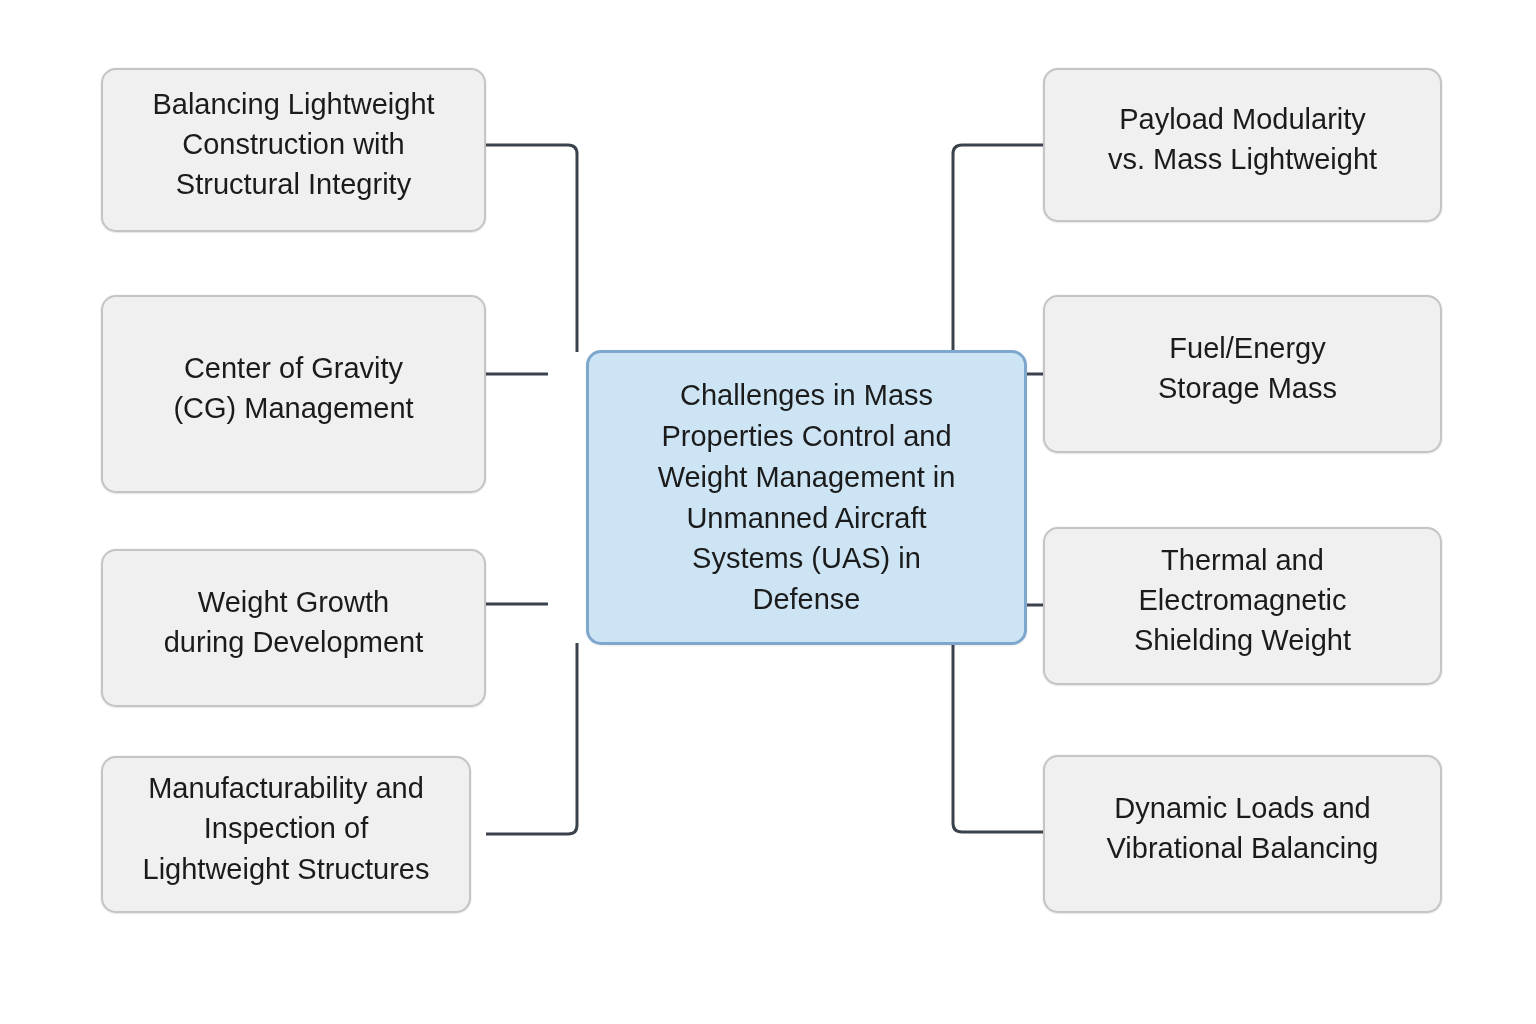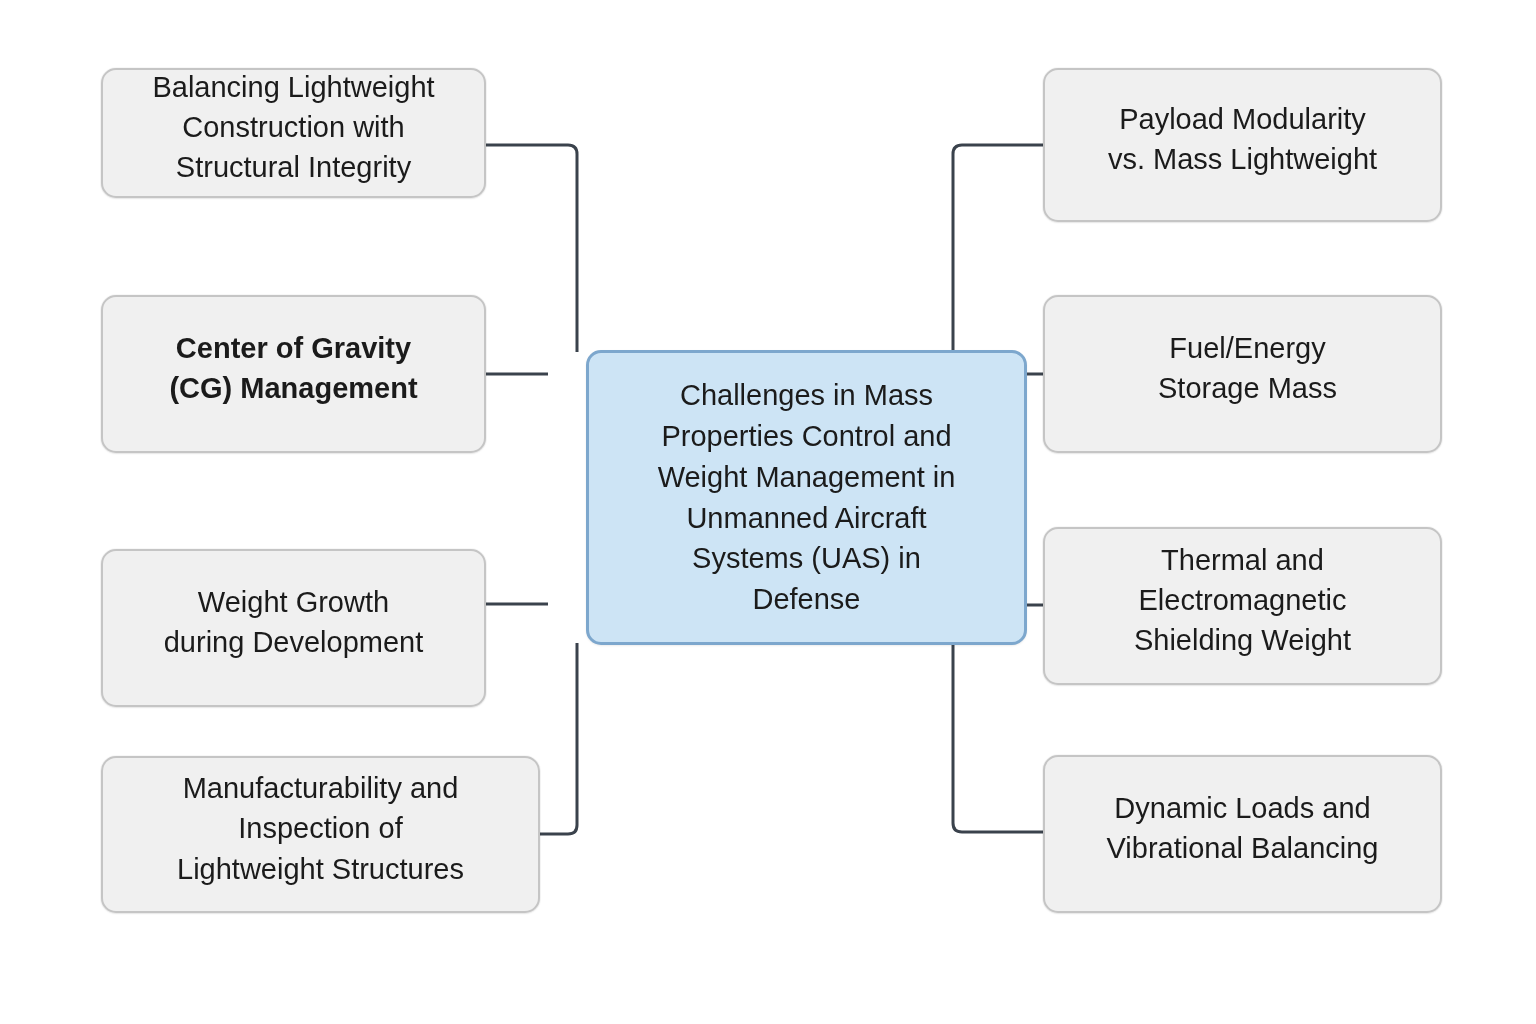--- a/index.html
+++ b/index.html
@@ -53,24 +53,24 @@
   }
   .center-node {
     background: var(--center-fill);
     border: 3px solid var(--center-border);
     box-shadow: 0 1px 2px rgba(0,0,0,0.08);
     padding: 16px 20px;
     line-height: 1.41;
     margin-left: 40px;
   }
   
-  .pos-l1 { left: 101px; top:  68px; width: 385px; height: 130px; }
-  .pos-l2 { left: 101px; top: 295px; width: 385px; height: 158px; font-weight: bold; }
+  .pos-l1 { left: 101px; top:  68px; width: 385px; height: 164px; }
+  .pos-l2 { left: 101px; top: 295px; width: 385px; height: 198px; }
   .pos-l3 { left: 101px; top: 525px; width: 385px; height: 158px; margin-top: 24px; }
-  .pos-l4 { left: 101px; top: 756px; width: 439px; height: 157px; }
+  .pos-l4 { left: 101px; top: 756px; width: 370px; height: 157px; }
   .pos-r1 { left: 1043px; top:  68px; width: 399px; height: 154px; }
   .pos-r2 { left: 1043px; top: 295px; width: 399px; height: 158px; padding-left: 28px; }
   .pos-r3 { left: 1043px; top: 527px; width: 399px; height: 158px; }
   .pos-r4 { left: 1043px; top: 755px; width: 399px; height: 158px; }
   .pos-center { left: 546px; top: 350px; width: 441px; height: 295px; }
 </style>
 </head>
 <body>
 
 <div class="canvas">

